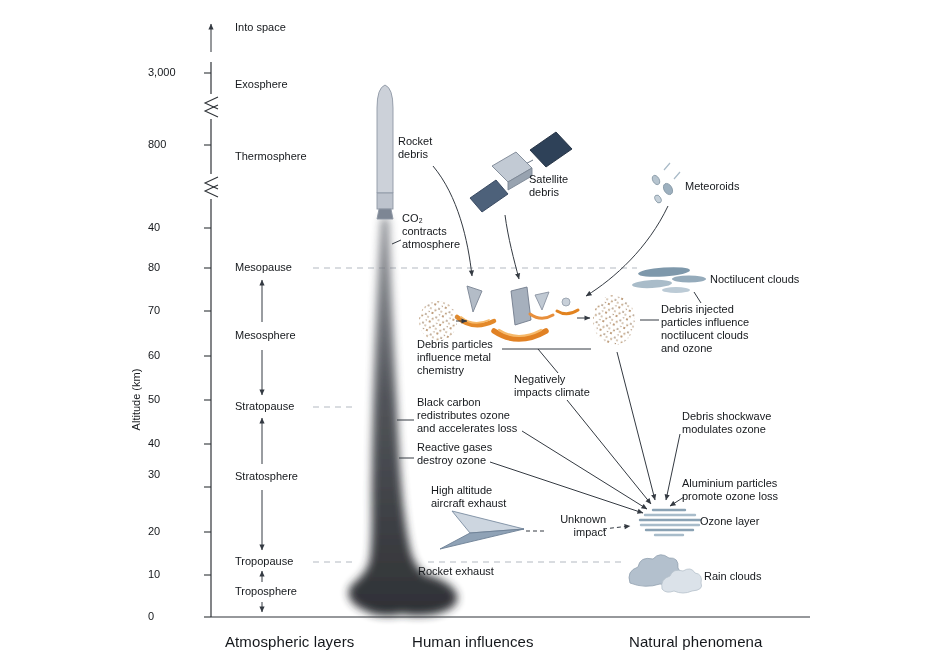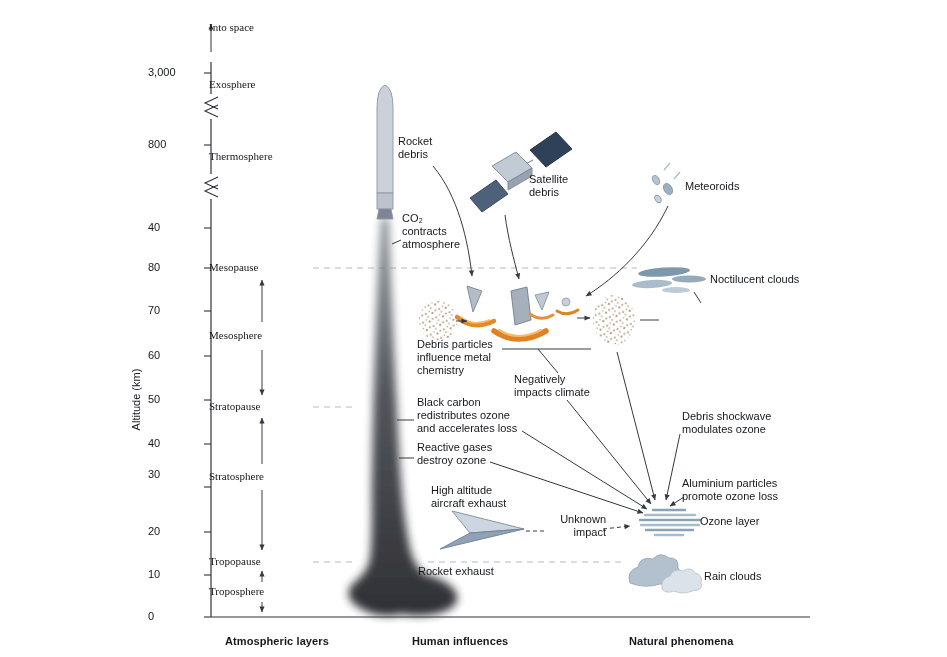--- a/index.html
+++ b/index.html
@@ -1,22 +1,22 @@
 <!DOCTYPE html>
 <html><head>
 <meta charset="utf-8">
 <style>
   html,body{margin:0;padding:0;background:#ffffff;}
   .stage{position:relative;width:947px;height:657px;background:#fff;overflow:hidden;
          font-family:"Liberation Sans",sans-serif;color:#15181c;}
   svg{position:absolute;left:0;top:0;}
   .lbl{position:absolute;font-size:11px;line-height:13px;white-space:pre-line;}
   .tick{left:148px;width:50px;}
-  .layer{left:209px;font-family:Liberation Serif, serif;}
-  .foot{font-weight:700;font-size:11px;letter-spacing:.1px;}
+  .layer{left:235px;}
+  .foot{font-weight:400;font-size:15px;letter-spacing:.1px;}
   .rot{width:100px;text-align:center;transform:rotate(-90deg);}
   .ctr{text-align:right;}
 </style>
 </head>
 <body>
 
 <div class="stage">
 
 <svg width="947" height="657" viewBox="0 0 947 657">
   <defs>
@@ -225,20 +225,24 @@
 <div class="lbl" style="left:417px;top:441px">Reactive gases
 destroy ozone</div>
 <div class="lbl" style="left:431px;top:484px">High altitude
 aircraft exhaust</div>
 <div class="lbl ctr" style="left:548px;top:513px;width:58px">Unknown
 impact</div>
 <div class="lbl" style="left:418px;top:565px">Rocket exhaust</div>
 
 <div class="lbl" style="left:685px;top:180px">Meteoroids</div>
 <div class="lbl" style="left:710px;top:273px">Noctilucent clouds</div>
+<div class="lbl" style="left:661px;top:303px">Debris injected
+particles influence
+noctilucent clouds
+and ozone</div>
 <div class="lbl" style="left:682px;top:410px">Debris shockwave
 modulates ozone</div>
 <div class="lbl" style="left:682px;top:477px">Aluminium particles
 promote ozone loss</div>
 <div class="lbl" style="left:700px;top:515px">Ozone layer</div>
 <div class="lbl" style="left:704px;top:570px">Rain clouds</div>
 
 <div class="lbl foot" style="left:225px;top:635px">Atmospheric layers</div>
 <div class="lbl foot" style="left:412px;top:635px">Human influences</div>
 <div class="lbl foot" style="left:629px;top:635px">Natural phenomena</div>

